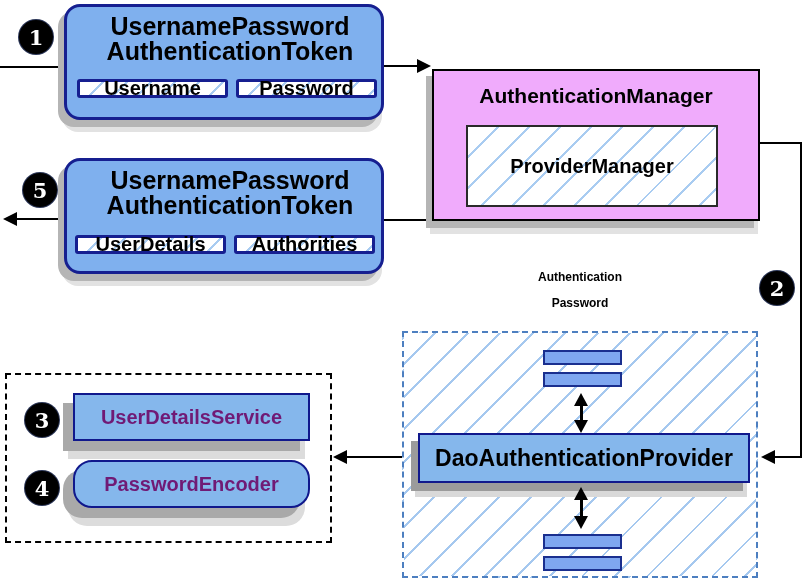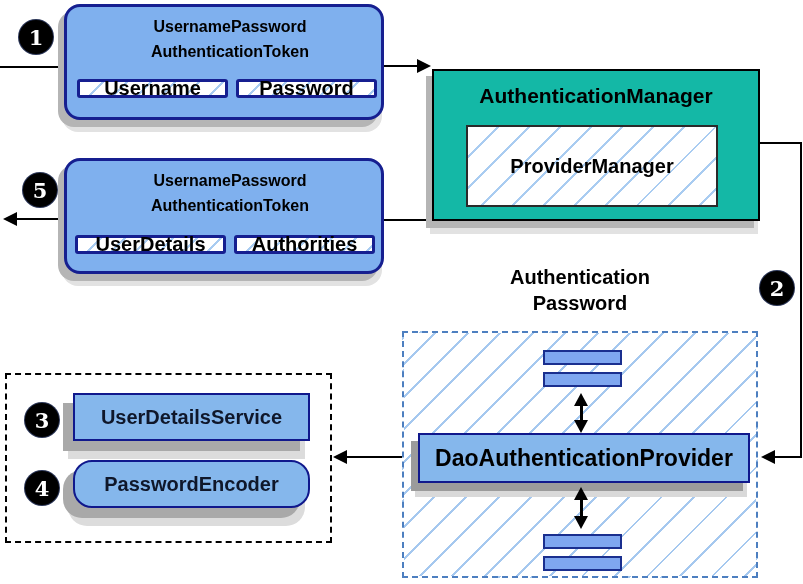--- a/index.html
+++ b/index.html
@@ -16,33 +16,33 @@
   .tri.u{ border-left:7px solid transparent; border-right:7px solid transparent; border-bottom:13px solid #000; }
   .tri.d{ border-left:7px solid transparent; border-right:7px solid transparent; border-top:13px solid #000; }
   .vline{ position:absolute; width:3px; background:#000; }
 
   
   .token{
     position:absolute; width:320px; height:116px;
     background:#7fb0ee; border:3px solid #161f90; border-radius:16px;
     box-shadow:-6px 7px 0 #b5b5b5, -2px 12px 0 #e2e2e2;
   }
-  .token .title{ text-align:center; font-weight:bold; font-size:16px; line-height:25px; padding-top:7px; color:#000;padding-left:12px; }
+  .token .title{ text-align:center; font-weight:bold; font-size:25px; line-height:25px; padding-top:7px; color:#000;padding-left:12px; }
   .field{
     position:absolute; height:19px;
     background-color:#fff;
     background-image:repeating-linear-gradient(135deg, rgba(0,0,0,0) 0px, rgba(0,0,0,0) 15px, #a9ccf1 15px, #a9ccf1 17px);
     border:3px solid #161f90; border-radius:3px;
     display:flex; align-items:center; justify-content:center;
     font-weight:bold; font-size:20px; color:#000;
   }
 
   
   .bigbox{
-    position:absolute; background:#14b8a6; border:2px solid #000;
+    position:absolute; background:#f0abfc; border:2px solid #000;
     box-shadow:-6px 7px 0 #b5b5b5, -2px 13px 0 #e2e2e2;
   }
   .bigbox .title{ text-align:center; font-weight:bold; font-size:21px; padding-top:13px; color:#000; }
   .hatchbox{
     position:absolute;
     background-color:#fff;
     background-image:repeating-linear-gradient(135deg, rgba(0,0,0,0) 0px, rgba(0,0,0,0) 20px, #a9ccf1 20px, #a9ccf1 22px);
     border:2px solid #2a2a2a;
     display:flex; align-items:center; justify-content:center;
     font-weight:bold; font-size:20px; color:#000;
@@ -50,21 +50,21 @@
 
   
   .group-blue{
     position:absolute; left:402px; top:331px; width:356px; height:247px;
     border:2px dashed #4d7fc0;
     background-color:#fff;
     background-image:repeating-linear-gradient(135deg, rgba(0,0,0,0) 0px, rgba(0,0,0,0) 21px, #a5c8ef 21px, #a5c8ef 23px);
   }
   .group-heading{
     position:absolute; left:455px; top:264px; width:250px;
-    text-align:center; font-weight:bold; font-size:20px; line-height:26px; color:#000;
+    text-align:center; font-weight:bold; font-size:12px; line-height:26px; color:#000;
   }
   .bar{
     position:absolute; width:79px; height:15px;
     background:#7fa7f0; border:2px solid #1a2f8f;
   }
   .dao{
     position:absolute; left:418px; top:433px; width:332px; height:50px;
     background:#85b7ec; border:2px solid #10188c;
     display:flex; align-items:center; justify-content:center;
     font-weight:bold; font-size:23px; color:#000;
@@ -73,21 +73,21 @@
 
   
   .group-black{
     position:absolute; left:5px; top:373px; width:327px; height:170px;
     border:2px dashed #000;
   }
   .service{
     position:absolute; left:73px; width:237px; height:48px;
     background:#85b7ec; border:2px solid #10188c;
     display:flex; align-items:center; justify-content:center;
-    font-weight:bold; font-size:20px; color:#0f172a;
+    font-weight:bold; font-size:20px; color:#701a75;
     box-shadow:-10px 10px 0 #a9a9a9, -5px 18px 0 #dcdcdc;
   }
 
   
   .badge{
     position:absolute; width:34px; height:34px; border-radius:50%;
     background:#000; color:#fff;
     display:flex; align-items:center; justify-content:center;
     font-family:"DejaVu Serif", serif; font-weight:bold; font-size:21px;
     box-shadow:0 0 0 1px #2a3557;

